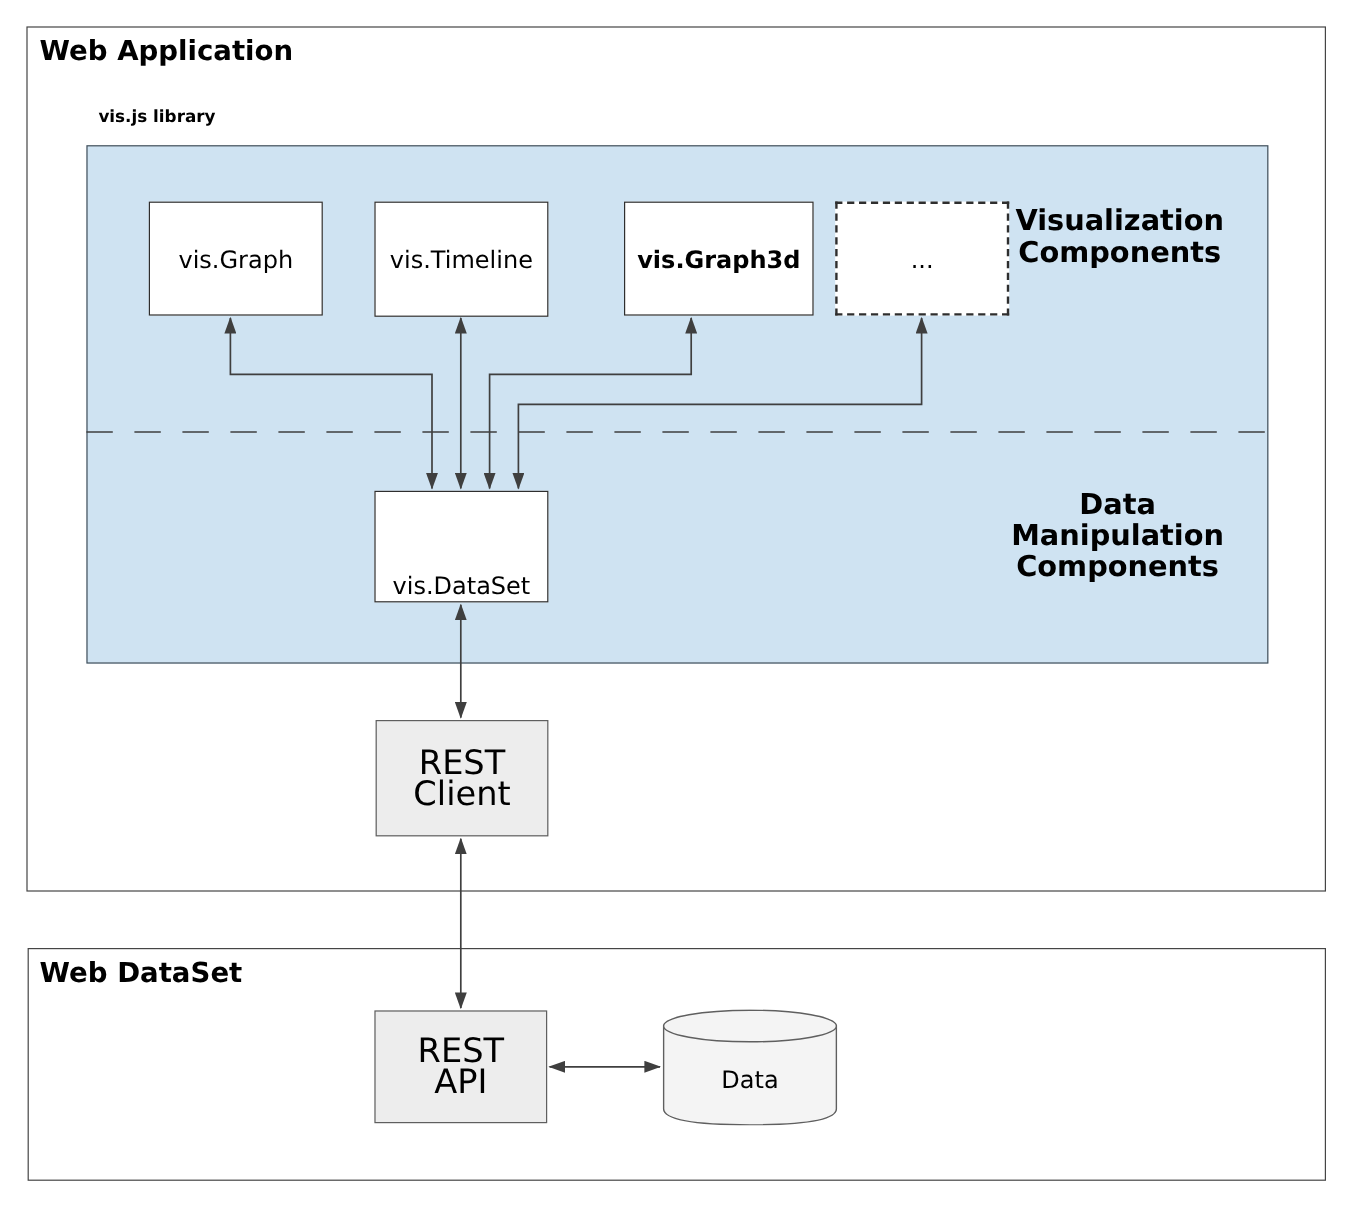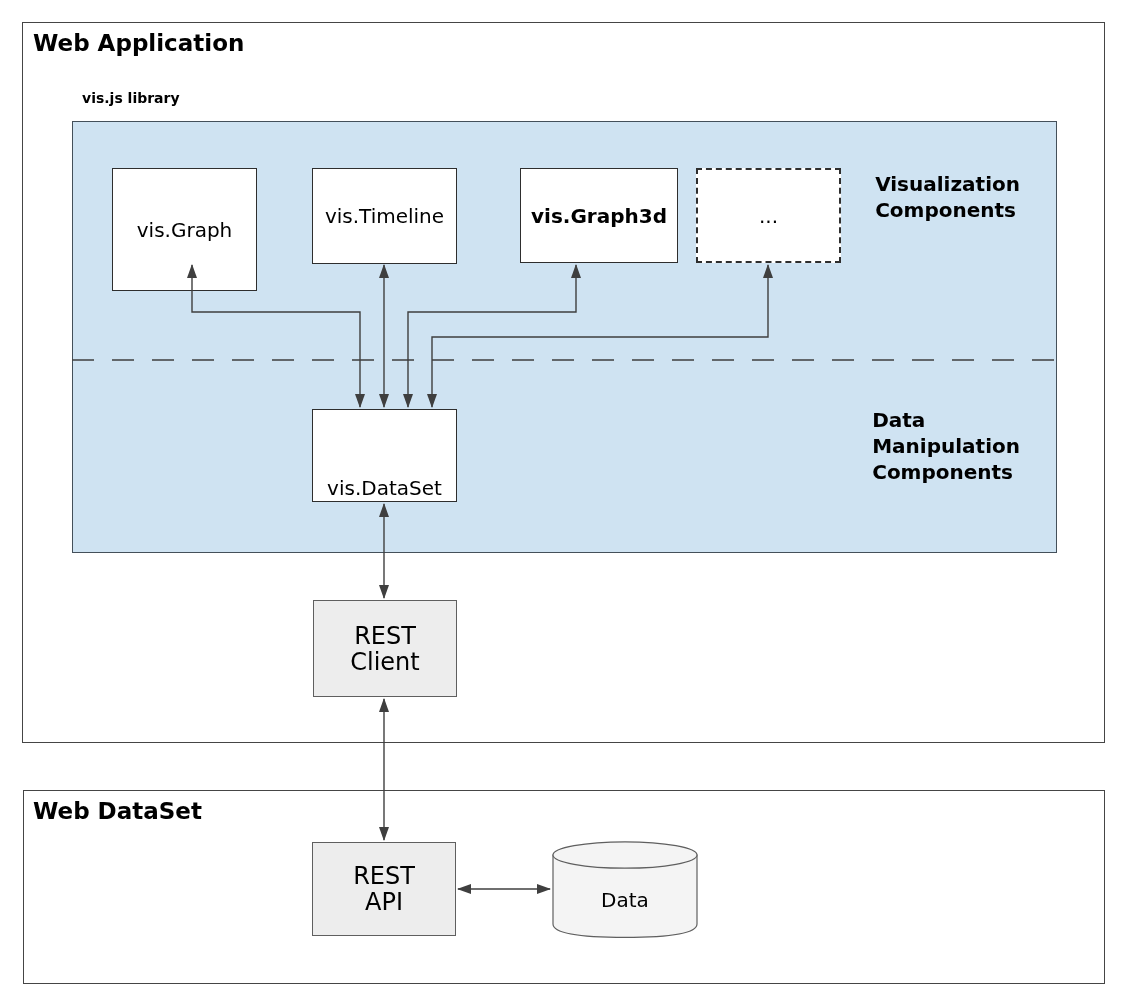--- a/index.html
+++ b/index.html
@@ -30,25 +30,25 @@
   .lib-box{background:var(--library-fill);border:1px solid var(--library-border);}
   .comp-box{
     background:#ffffff;border:1px solid var(--box-border);
     display:flex;align-items:center;justify-content:center;
     font-size:20px;text-align:center;white-space:pre-line;line-height:26px;
   }
   .comp-box.dashed{border:2px dashed var(--box-border);}
   .gray-box{
     background:var(--gray-fill);border:1px solid var(--gray-border);
     display:flex;align-items:center;justify-content:center;
-    font-size:24px;text-align:center;white-space:pre-line;line-height:26px;
+    font-size:28px;text-align:center;white-space:pre-line;line-height:26px;
   }
   .side-label{
-    font-size:20px;font-weight:bold;line-height:26px;
-    text-align:left;white-space:pre-line;
+    font-size:24px;font-weight:bold;line-height:26px;
+    text-align:center;white-space:pre-line;
   }
   .overlay{position:absolute;left:0;top:0;pointer-events:none;}
   .overlay path,.overlay line{stroke:var(--line-color);stroke-width:1.4;fill:none;}
   .overlay .arrowhead{fill:var(--line-color);stroke:none;}
   .cylinder-shape path,.cylinder-shape ellipse{stroke:var(--gray-border);stroke-width:1.2;}
   .cylinder-label{
     position:absolute;left:0;top:10px;width:100%;height:100%;
     display:flex;align-items:center;justify-content:center;font-size:20px;
   }
 </style>
@@ -56,21 +56,21 @@
 <body>
 
 <div class="canvas">
 
   <div class="abs outer-box" style="left:22px;top:22px;width:1083px;height:721px;"></div>
   <div class="abs section-title" style="left:33px;top:30px;text-align:right;">Web Application</div>
 
   <div class="abs lib-label" style="left:82px;top:90px;">vis.js library</div>
   <div class="abs lib-box" style="left:72px;top:121px;width:985px;height:432px;"></div>
 
-  <div class="abs comp-box" style="left:112px;top:168px;width:145px;height:123px;">
+  <div class="abs comp-box" style="left:124px;top:168px;width:145px;height:95px;">
     <span>vis.Graph</span>
   </div>
   <div class="abs comp-box" style="left:312px;top:168px;width:145px;height:96px;">
     <span>vis.Timeline</span>
   </div>
   <div class="abs comp-box" style="left:520px;top:168px;width:158px;height:95px;font-weight:bold;">
     <span>vis.Graph3d</span>
   </div>
   <div class="abs comp-box dashed" style="left:696px;top:168px;width:145px;height:95px;">
     <span>...</span>

